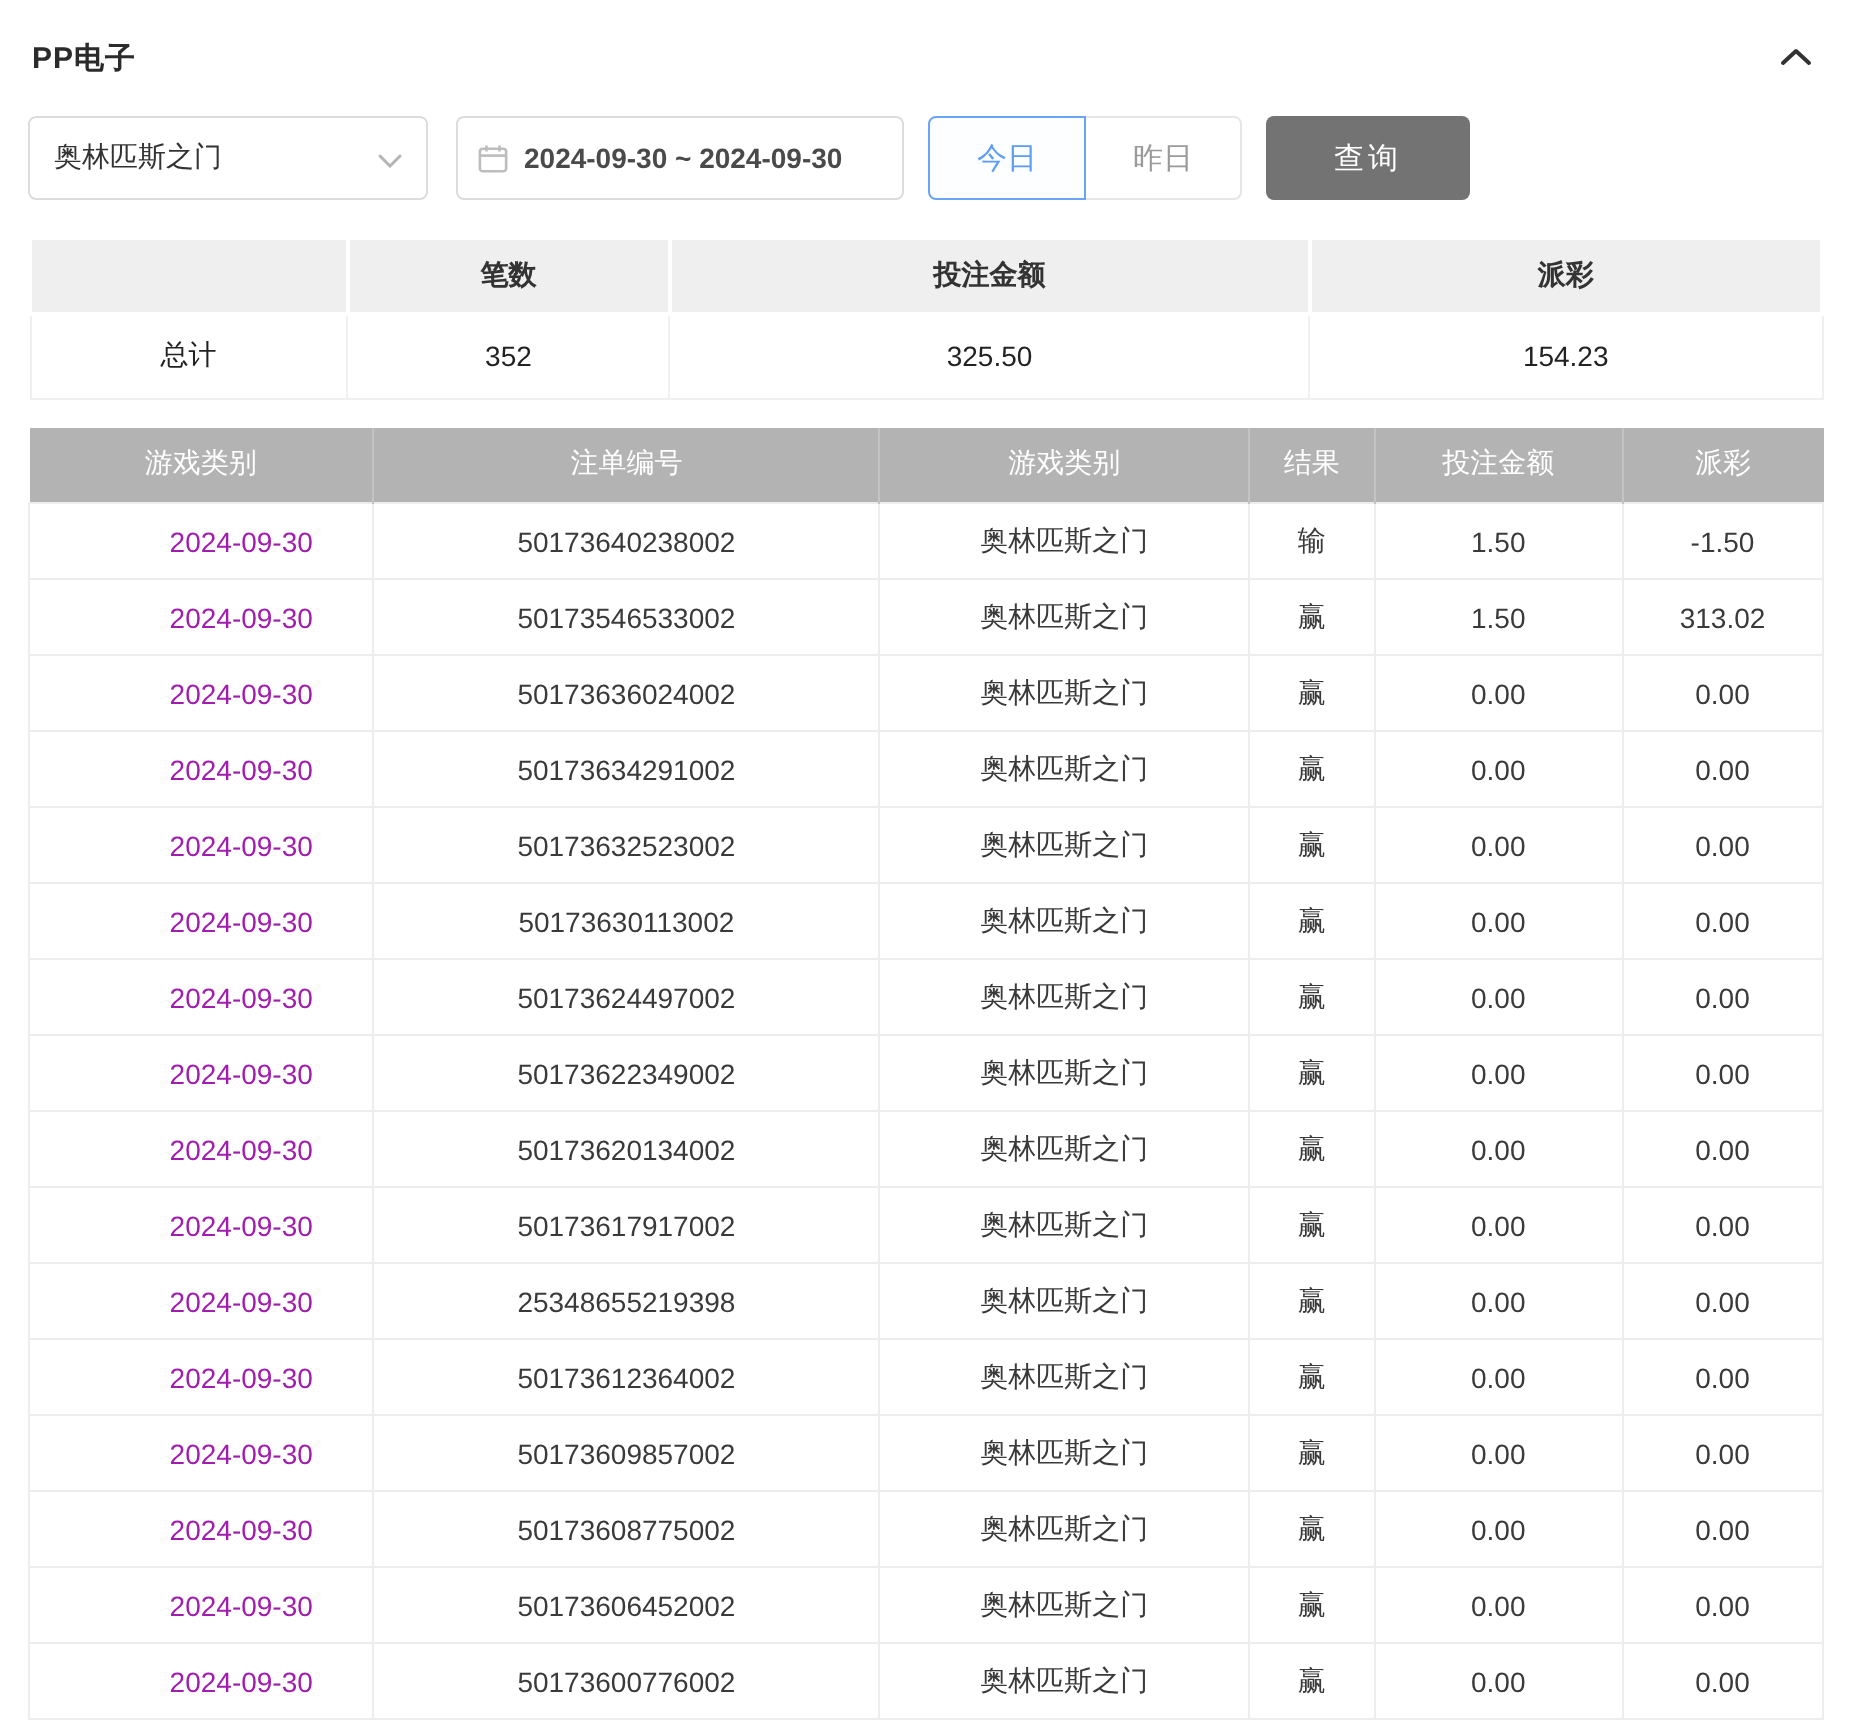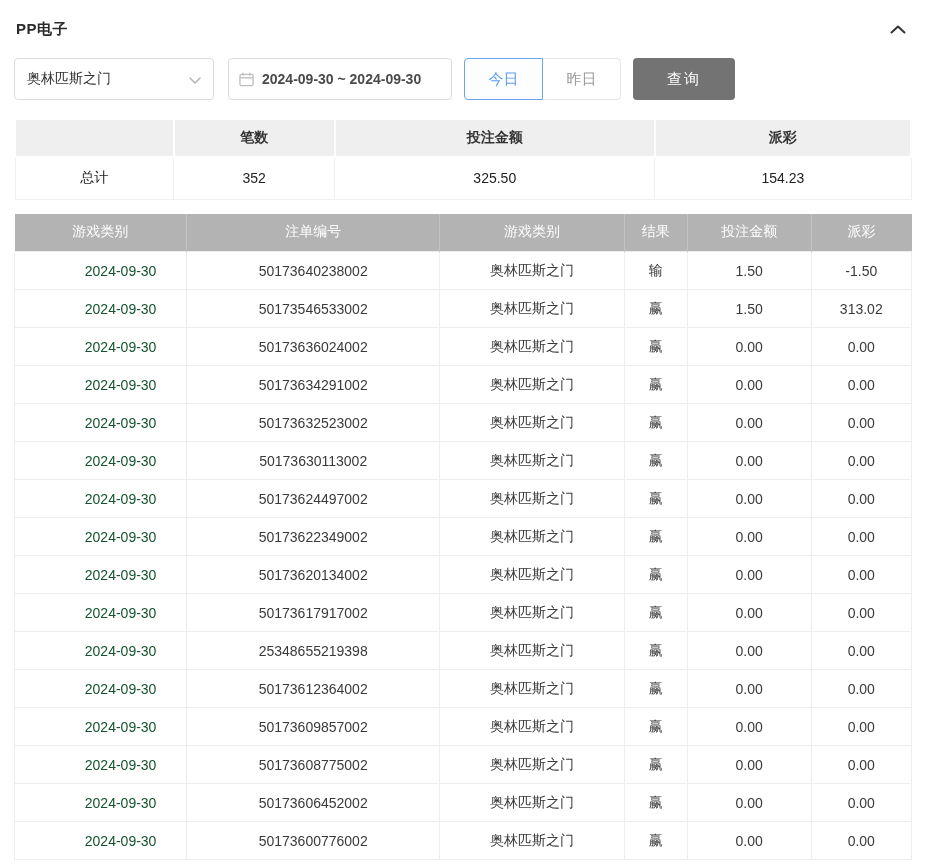--- a/index.html
+++ b/index.html
@@ -35,21 +35,21 @@
   .summary-table th { background: #efefef; height: 38px; font-weight: bold; color: #333;
     border: 2px solid #fff; text-align: center; }
   .summary-table td { height: 42px; text-align: center; color: #222;
     border: 1px solid #f0f0f0; border-top: none; }
 
   .records-table { margin-top: 14px; }
   .records-table thead th { background: #b3b3b3; color: #fff; height: 38px;
     font-weight: normal; font-size: 14px; text-align: center; border-right: 1px solid #c3c3c3; }
   .records-table thead th:last-child { border-right: none; }
   .records-table tbody td { height: 38px; text-align: center; border: 1px solid #ededed; color: #3a3a3a; }
-  .records-table tbody td:first-child { color: #14532d; padding-left: 40px; }
+  .records-table tbody td:first-child { color: #a21caf; padding-left: 40px; }
   .neg { color: #f15b5b; }
 </style>
 </head>
 <body>
 
 <div class="page">
 
   <div class="header-row">
     <div class="title">PP电子</div>
     <div class="collapse-btn">

